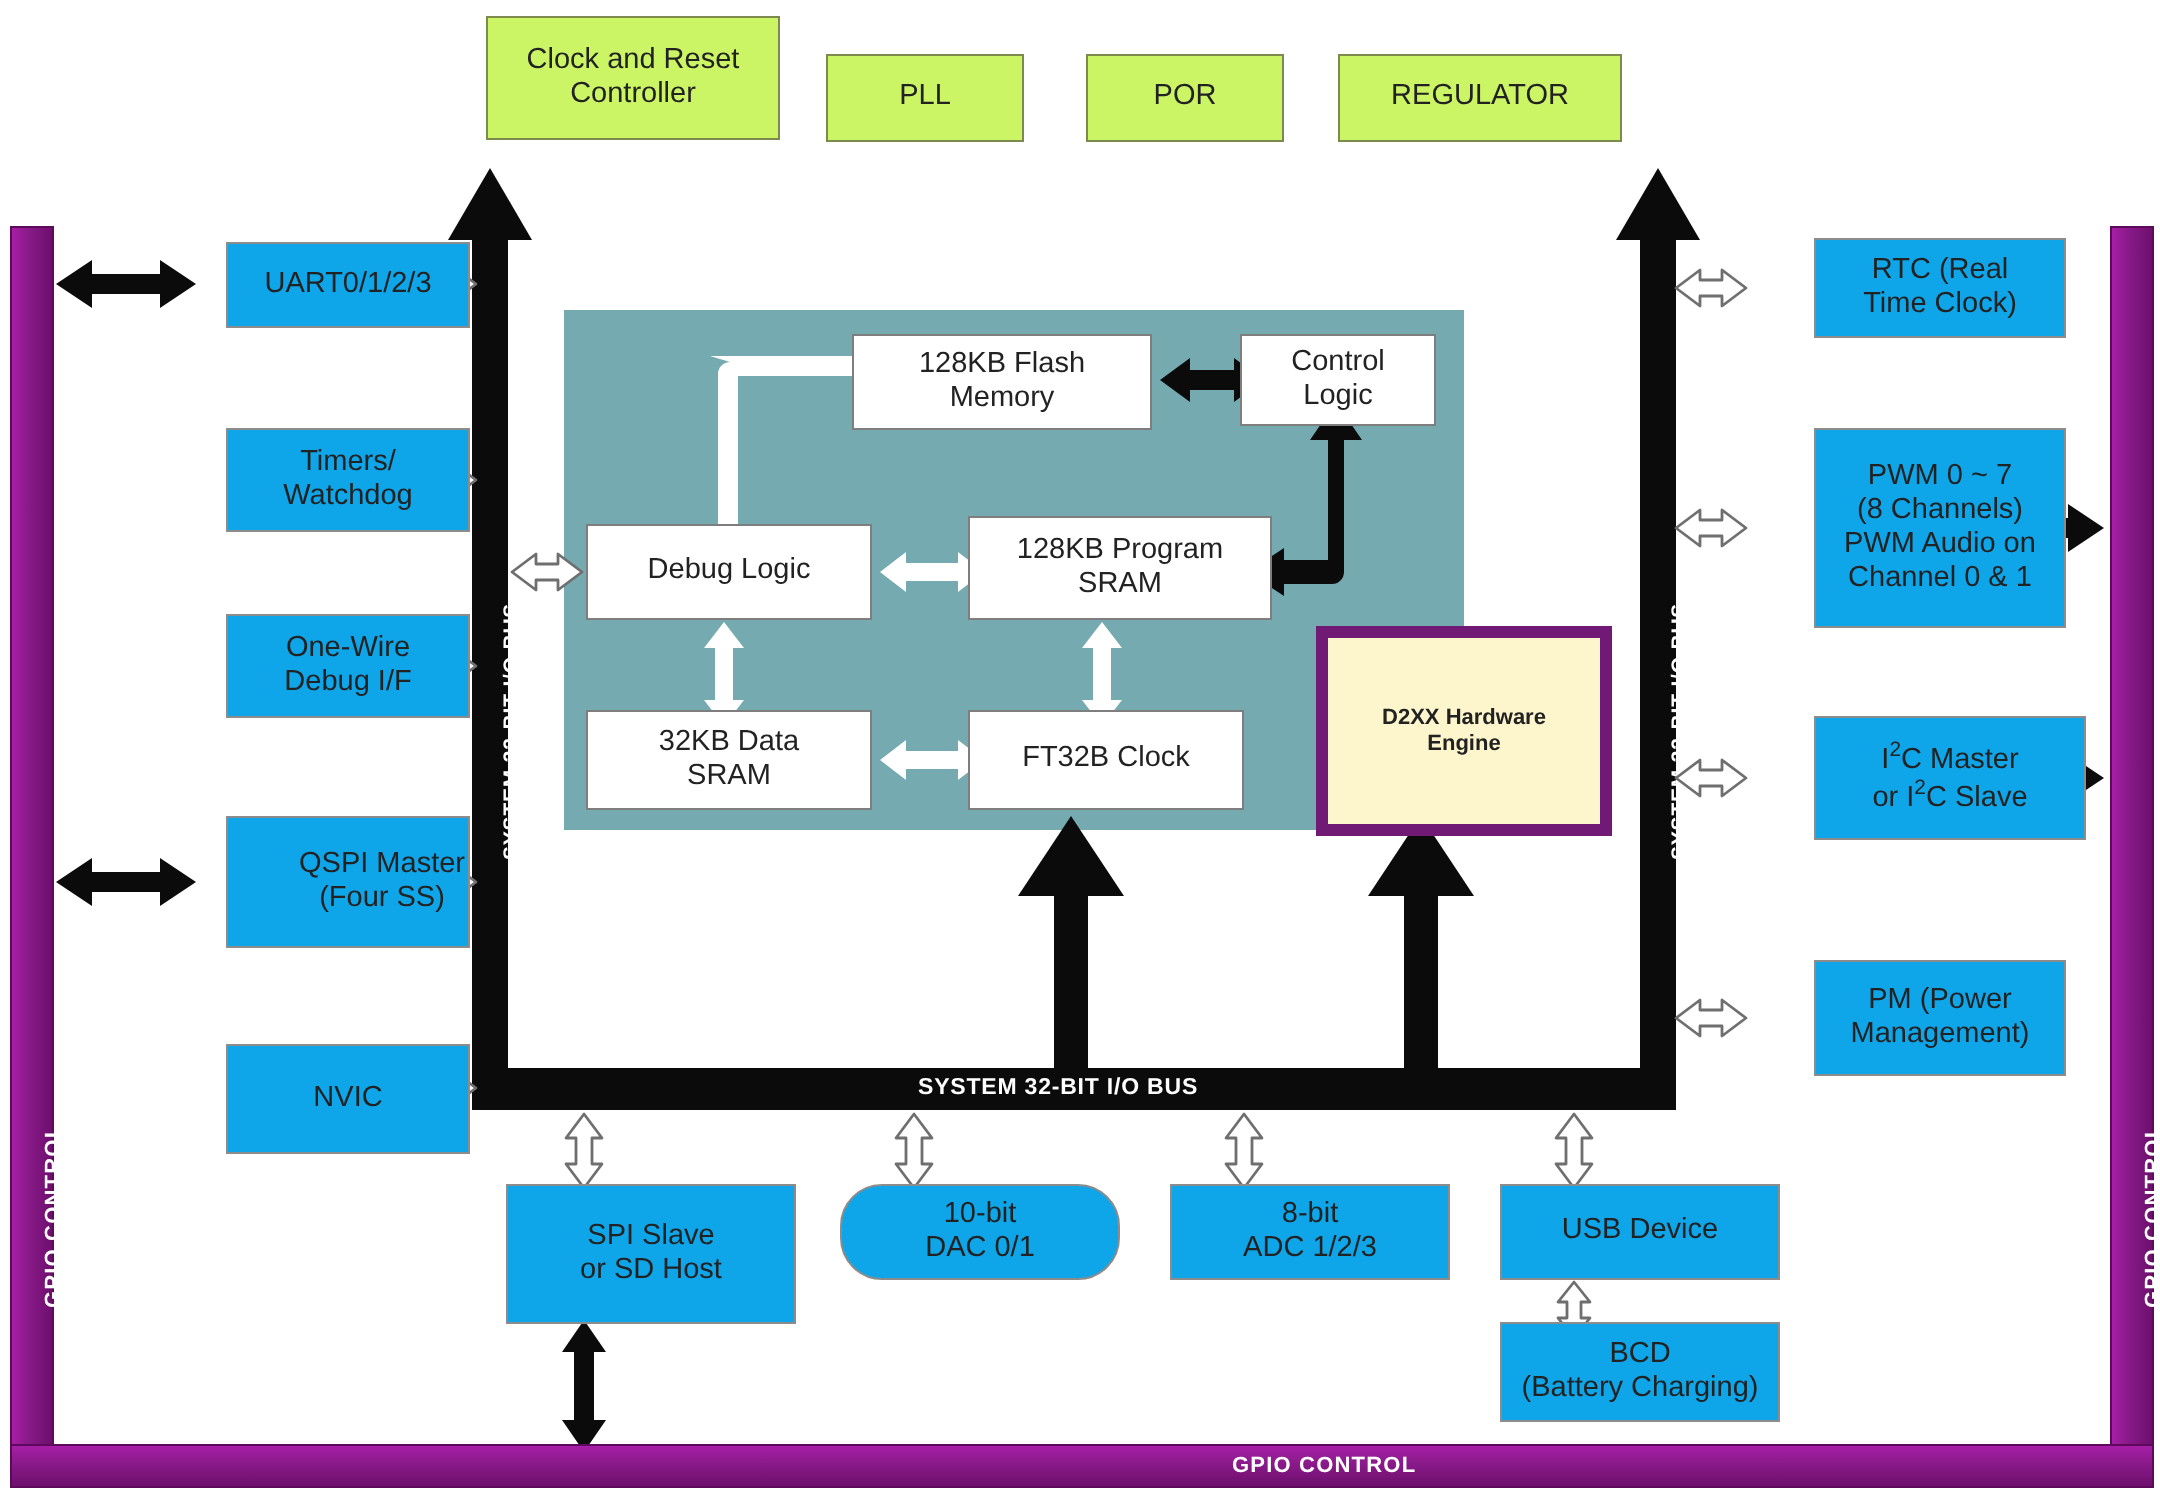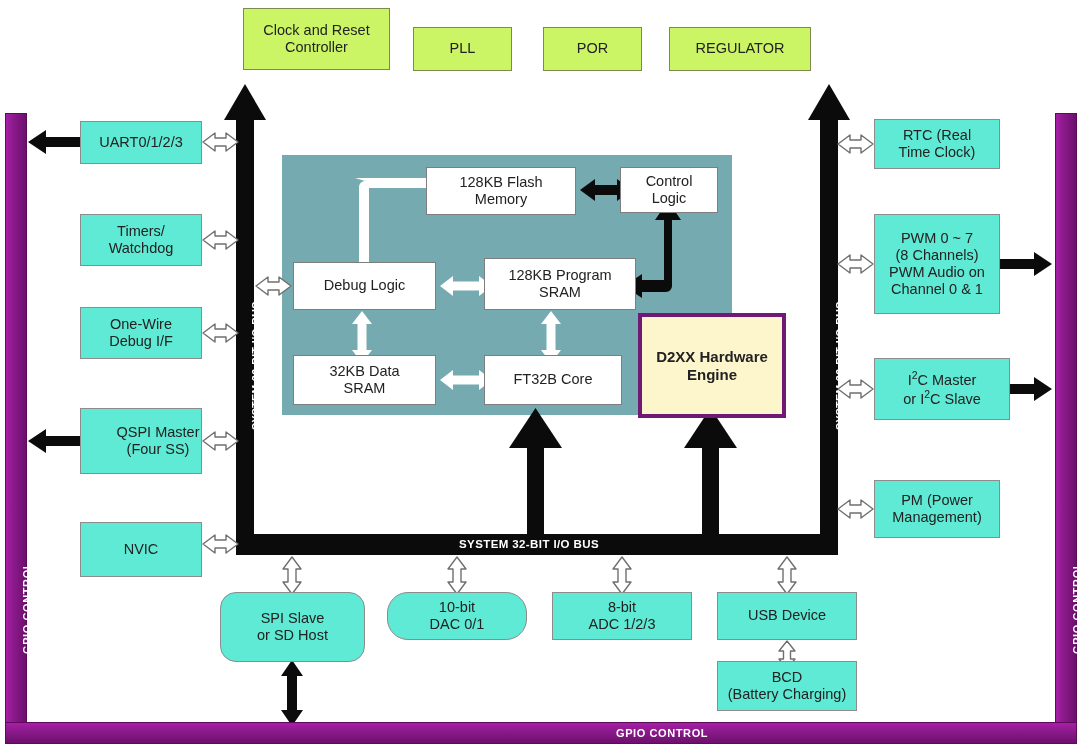--- a/index.html
+++ b/index.html
@@ -4,23 +4,23 @@
 <style>
   html,body{margin:0;padding:0;background:#ffffff;}
   body{width:1080px;height:744px;position:relative;overflow:hidden;
        font-family:"Liberation Sans","DejaVu Sans",sans-serif;color:#1a1a1a;}
   #stage{position:absolute;left:0;top:0;width:1080px;height:744px;}
 
   
   .box{position:absolute;box-sizing:border-box;display:flex;align-items:center;
        justify-content:center;text-align:center;line-height:1.18;}
 
-  .wbox{background:#5eead4;border:1px solid #8c8c8c;font-size:14.5px;color:#222;}
+  .wbox{background:#0ea5e9;border:1px solid #8c8c8c;font-size:14.5px;color:#222;margin-left:33px;}
   .gbox{background:#ccf566;border:1px solid #7d8a4e;font-size:14.5px;color:#222;}
-  .ybox{background:#fdf6cd;border:4px solid #701a75;font-size:15px;font-weight:bold;color:#222;}
+  .ybox{background:#fdf6cd;border:6px solid #701a75;font-size:11px;font-weight:bold;color:#222;margin-left:20px;}
   .coreboxes{background:#ffffff;border:1px solid #7e7e7e;font-size:14.5px;color:#222;}
 
   
   #core-panel{position:absolute;background:#74aab0;}
 
   
   .gpio-bar{position:absolute;
      background:linear-gradient(90deg,#a71ea7 0%,#8c1b8c 35%,#6d0f6d 100%);
      border:1px solid #5d0a5d;}
   .gpio-bar.vertical span{
@@ -204,28 +204,28 @@
   <div class="box coreboxes layer-box" style="left:293px;top:262px;width:143px;height:48px;">
     <span>Debug Logic</span>
   </div>
   <div class="box coreboxes layer-box" style="left:484px;top:258px;width:152px;height:52px;">
     <span>128KB Program<br>SRAM</span>
   </div>
   <div class="box coreboxes layer-box" style="left:293px;top:355px;width:143px;height:50px;">
     <span>32KB Data<br>SRAM</span>
   </div>
   <div class="box coreboxes layer-box" style="left:484px;top:355px;width:138px;height:50px;">
-    <span>FT32B Core</span>
+    <span>FT32B Clock</span>
   </div>
 
   <div class="box ybox layer-box" style="left:638px;top:313px;width:148px;height:105px;">
     <span>D2XX Hardware<br>Engine</span>
   </div>
 
-  <div class="box wbox layer-box" style="left:220px;top:592px;width:145px;height:70px;border-radius:16px;">
+  <div class="box wbox layer-box" style="left:220px;top:592px;width:145px;height:70px;">
     <span>SPI Slave<br>or SD Host</span>
   </div>
   <div class="box wbox layer-box" style="left:387px;top:592px;width:140px;height:48px;border-radius:21px;">
     <span>10-bit<br>DAC 0/1</span>
   </div>
   <div class="box wbox layer-box" style="left:552px;top:592px;width:140px;height:48px;">
     <span>8-bit<br>ADC 1/2/3</span>
   </div>
   <div class="box wbox layer-box" style="left:717px;top:592px;width:140px;height:48px;">
     <span>USB Device</span>

